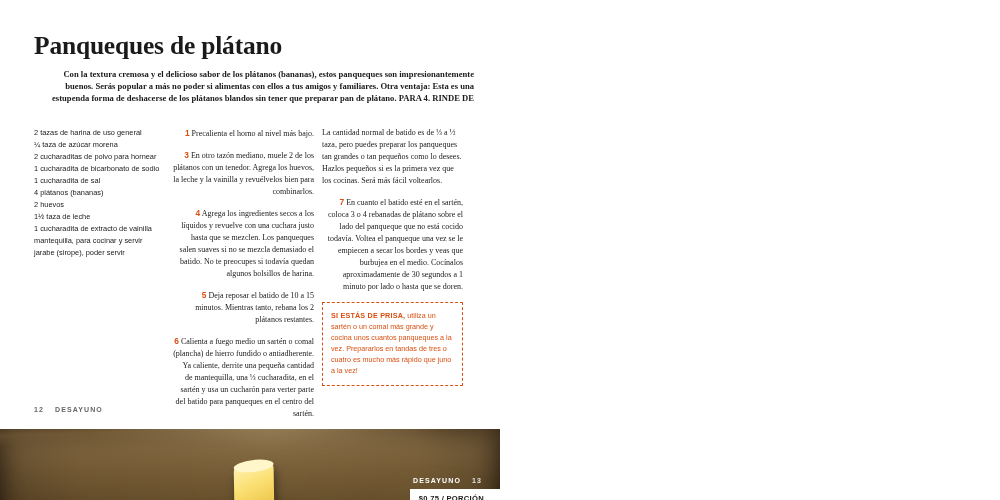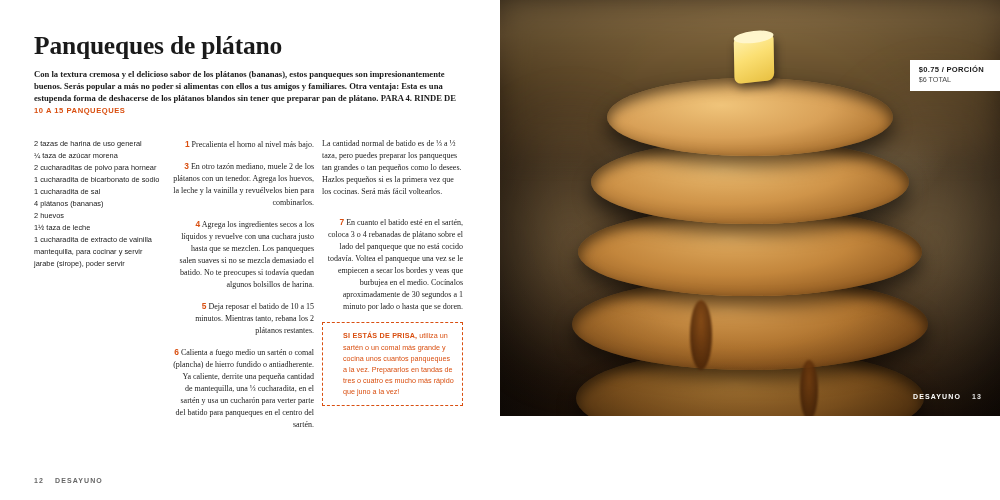--- a/index.html
+++ b/index.html
@@ -11,20 +11,21 @@
     height: 500px;
     background: #ffffff;
     font-family: "Liberation Serif", serif;
     overflow: hidden;
   }
   .spread {
     position: relative;
     width: 1000px;
     height: 500px;
     display: flex;
+    flex-direction: column;
   }
   
   .page-left {
     position: relative;
     width: 500px;
     height: 500px;
     background: #ffffff;
     box-sizing: border-box;
     padding: 30px 28px 0 34px;
   }
@@ -38,21 +39,21 @@
     line-height: 1.1;
   }
   .intro {
     font-family: "Liberation Serif", serif;
     font-size: 8.6px;
     font-weight: 700;
     line-height: 1.42;
     color: #1a1a1a;
     width: 440px;
     margin-bottom: 5px;
-    text-align: left;
+    text-align: right;
   }
   .yield-line {
     font-family: "Liberation Sans", sans-serif;
     font-size: 7.6px;
     font-weight: 700;
     color: #d94f10;
     letter-spacing: 0.55px;
     margin-top: 1px;
   }
   .intro .serves {
@@ -93,26 +94,26 @@
     font-family: "Liberation Sans", sans-serif;
     font-weight: 700;
     font-size: 8.4px;
     color: #d94f10;
   }
   .para {
     font-family: "Liberation Serif", serif;
     font-size: 8px;
     line-height: 1.5;
     color: #1a1a1a;
-    margin-bottom: 18px;
+    margin-bottom: 9px;
   }
   .tipbox {
     margin-top: 8px;
     border: 1px dashed #d94f10;
-    padding: 7px 8px 8px 20px;
+    padding: 7px 8px 8px 8px;
     box-sizing: border-box;
     width: 141px;
   }
   .tipbox p {
     margin: 0;
     font-family: "Liberation Sans", sans-serif;
     font-size: 7.2px;
     line-height: 1.55;
     color: #d94f10;
   }
@@ -261,21 +262,20 @@
 
 <div class="spread">
 
   <div class="page-left">
 
     <h1 class="recipe-title">Panqueques de plátano</h1>
 
     <div class="intro">
       <span>Con la textura cremosa y el delicioso sabor de los plátanos (bananas), estos panqueques son impresionantemente buenos. Serás popular a más no poder si alimentas con ellos a tus amigos y familiares. Otra ventaja: Esta es una estupenda forma de deshacerse de los plátanos blandos sin tener que preparar pan de plátano.</span>
       <span class="serves">PARA 4. RINDE DE</span>
-      <div class="yield-line">10 A 15 PANQUEQUES</div>
     </div>
 
     <div class="columns">
 
       <div class="col col-ingredients">
         <div class="ingredient">2 tazas de harina de uso general</div>
         <div class="ingredient">¼ taza de azúcar morena</div>
         <div class="ingredient">2 cucharaditas de polvo para hornear</div>
         <div class="ingredient">1 cucharadita de bicarbonato de sodio</div>
         <div class="ingredient">1 cucharadita de sal</div>

